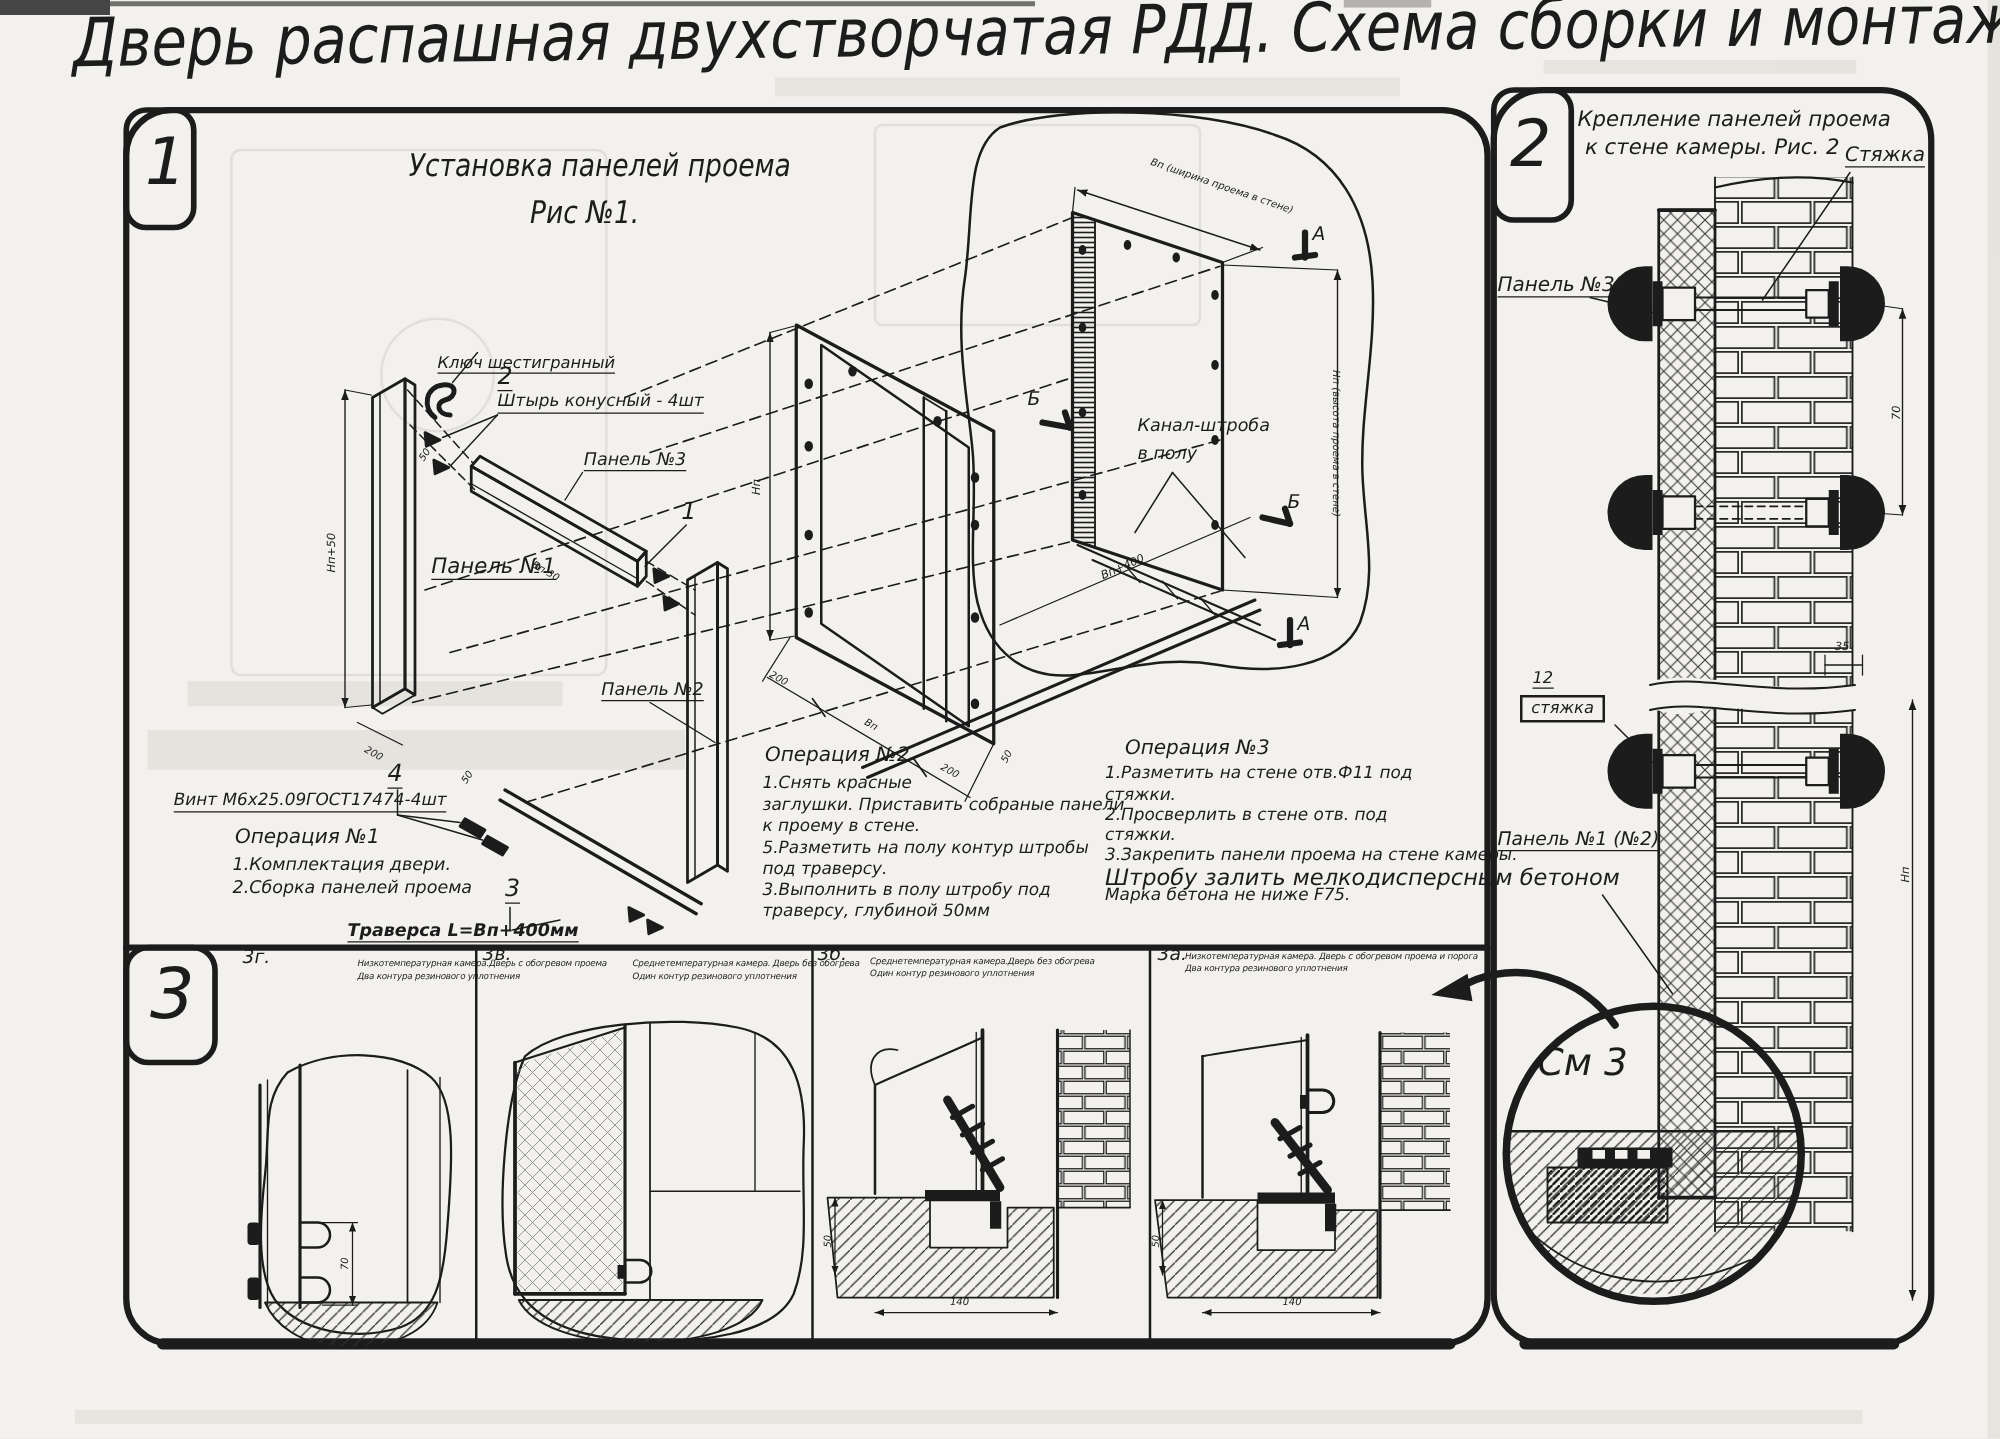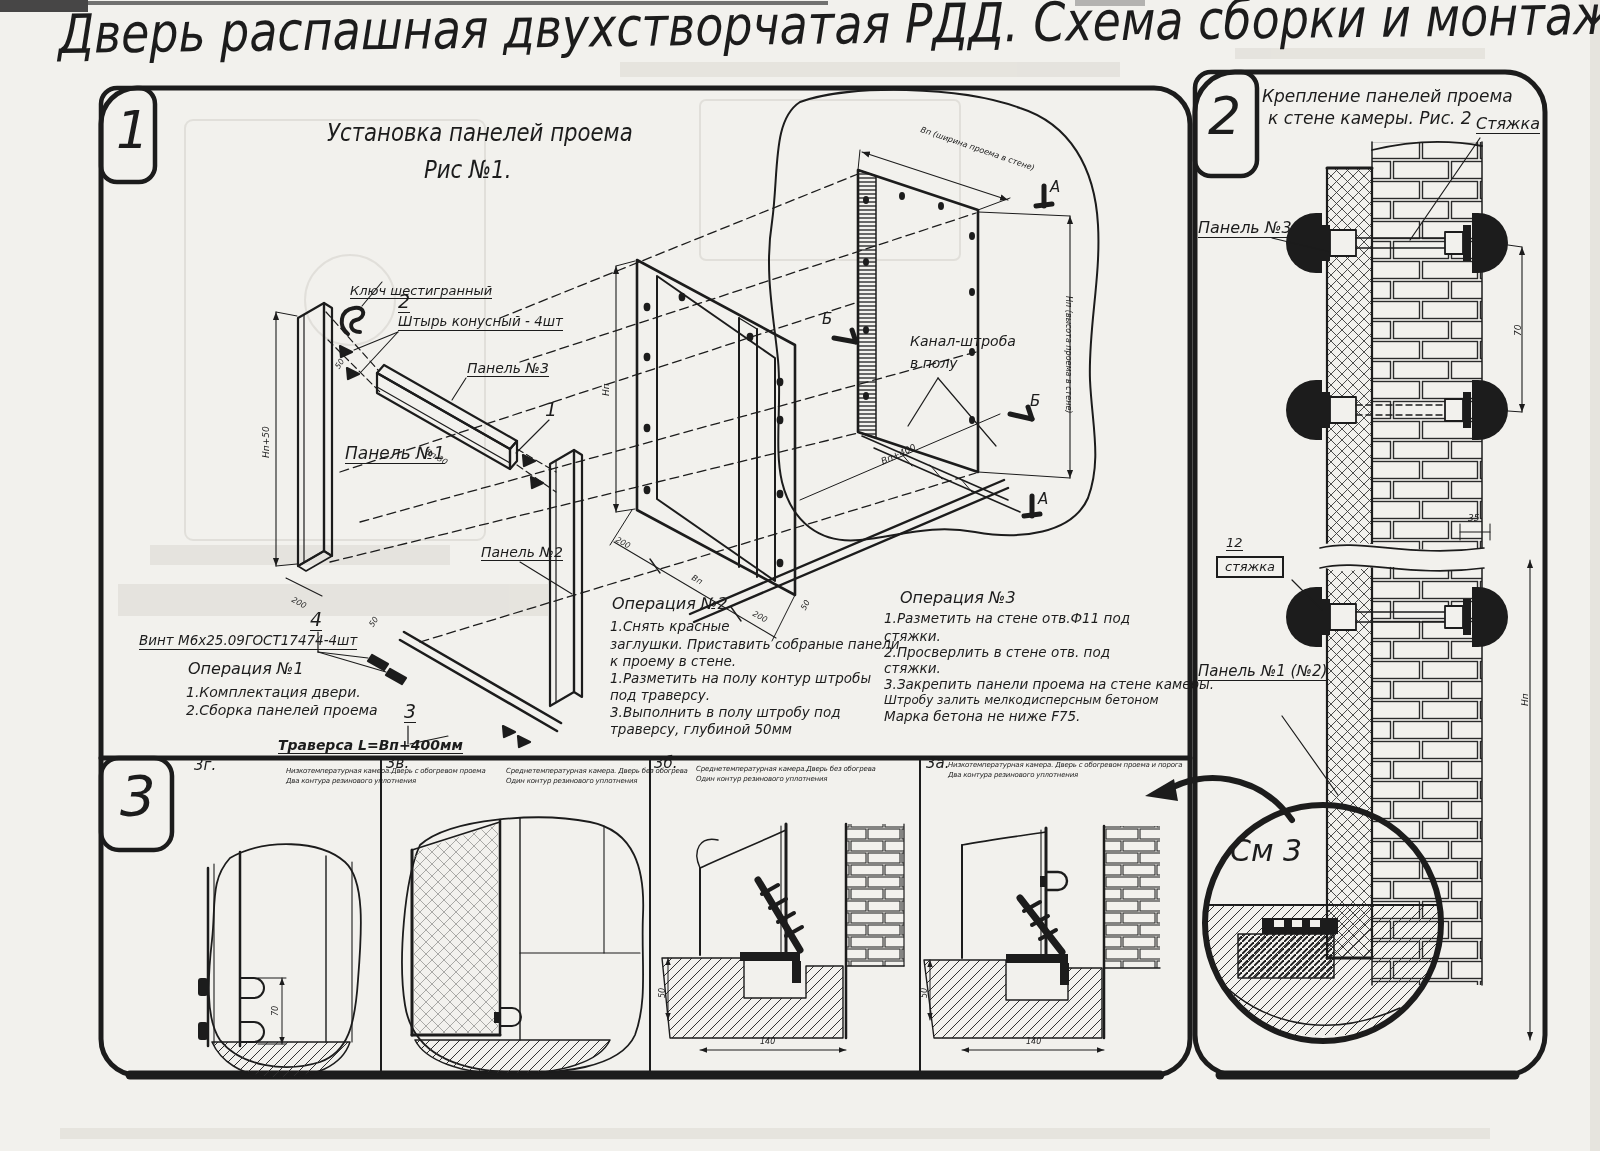--- a/index.html
+++ b/index.html
@@ -419,32 +419,32 @@
 <span class="lbl" style="left:822px;top:312px;font-size:15px;">Б</span>
 <span class="lbl" style="left:1030px;top:394px;font-size:15px;">Б</span>
 
 <span class="lbl" style="left:910px;top:334px;font-size:14px;">Канал-штроба</span>
 <span class="lbl" style="left:910px;top:356px;font-size:14px;">в полу</span>
 
 <span class="lbl" style="left:612px;top:596px;font-size:16px;">Операция №2</span>
 <span class="lbl" style="left:610px;top:620px;font-size:13.5px;">1.Снять красные</span>
 <span class="lbl" style="left:610px;top:638px;font-size:13.5px;">заглушки. Приставить собраные панели</span>
 <span class="lbl" style="left:610px;top:655px;font-size:13.5px;">к проему в стене.</span>
-<span class="lbl" style="left:610px;top:672px;font-size:13.5px;">1.Разметить на полу контур штробы</span>
+<span class="lbl" style="left:610px;top:672px;font-size:13.5px;">5.Разметить на полу контур штробы</span>
 <span class="lbl" style="left:610px;top:689px;font-size:13.5px;">под траверсу.</span>
 <span class="lbl" style="left:610px;top:706px;font-size:13.5px;">3.Выполнить в полу штробу под</span>
 <span class="lbl" style="left:610px;top:723px;font-size:13.5px;">траверсу, глубиной 50мм</span>
 
 <span class="lbl" style="left:900px;top:590px;font-size:16px;">Операция №3</span>
 <span class="lbl" style="left:884px;top:612px;font-size:13.5px;">1.Разметить на стене отв.Ф11 под</span>
 <span class="lbl" style="left:884px;top:630px;font-size:13.5px;">стяжки.</span>
 <span class="lbl" style="left:884px;top:646px;font-size:13.5px;">2.Просверлить в стене отв.  под</span>
 <span class="lbl" style="left:884px;top:662px;font-size:13.5px;">стяжки.</span>
 <span class="lbl" style="left:884px;top:678px;font-size:13.5px;">3.Закрепить панели проема на стене камеры.</span>
-<span class="lbl" style="left:884px;top:694px;font-size:12px;">Штробу залить мелкодисперсным бетоном</span>
+<span class="lbl" style="left:884px;top:694px;font-size:18px;">Штробу залить мелкодисперсным бетоном</span>
 <span class="lbl" style="left:884px;top:710px;font-size:13.5px;">Марка бетона не ниже  F75.</span>
 
 <span class="lbl" style="left:1208px;top:90px;font-size:52px;">2</span>
 <span class="lbl" style="left:1262px;top:88px;font-size:17px;">Крепление панелей проема</span>
 <span class="lbl" style="left:1268px;top:110px;font-size:17px;">к стене камеры. Рис. 2</span>
 <span class="lbl u" style="left:1476px;top:116px;font-size:16px;">Стяжка</span>
 <span class="lbl u" style="left:1198px;top:220px;font-size:16px;">Панель №3</span>
 <span class="lbl u" style="left:1226px;top:536px;font-size:13px;">12</span>
 <span class="lbl box" style="left:1216px;top:556px;font-size:13px;">стяжка</span>
 <span class="lbl u" style="left:1198px;top:664px;font-size:15px;">Панель №1 (№2)</span>

